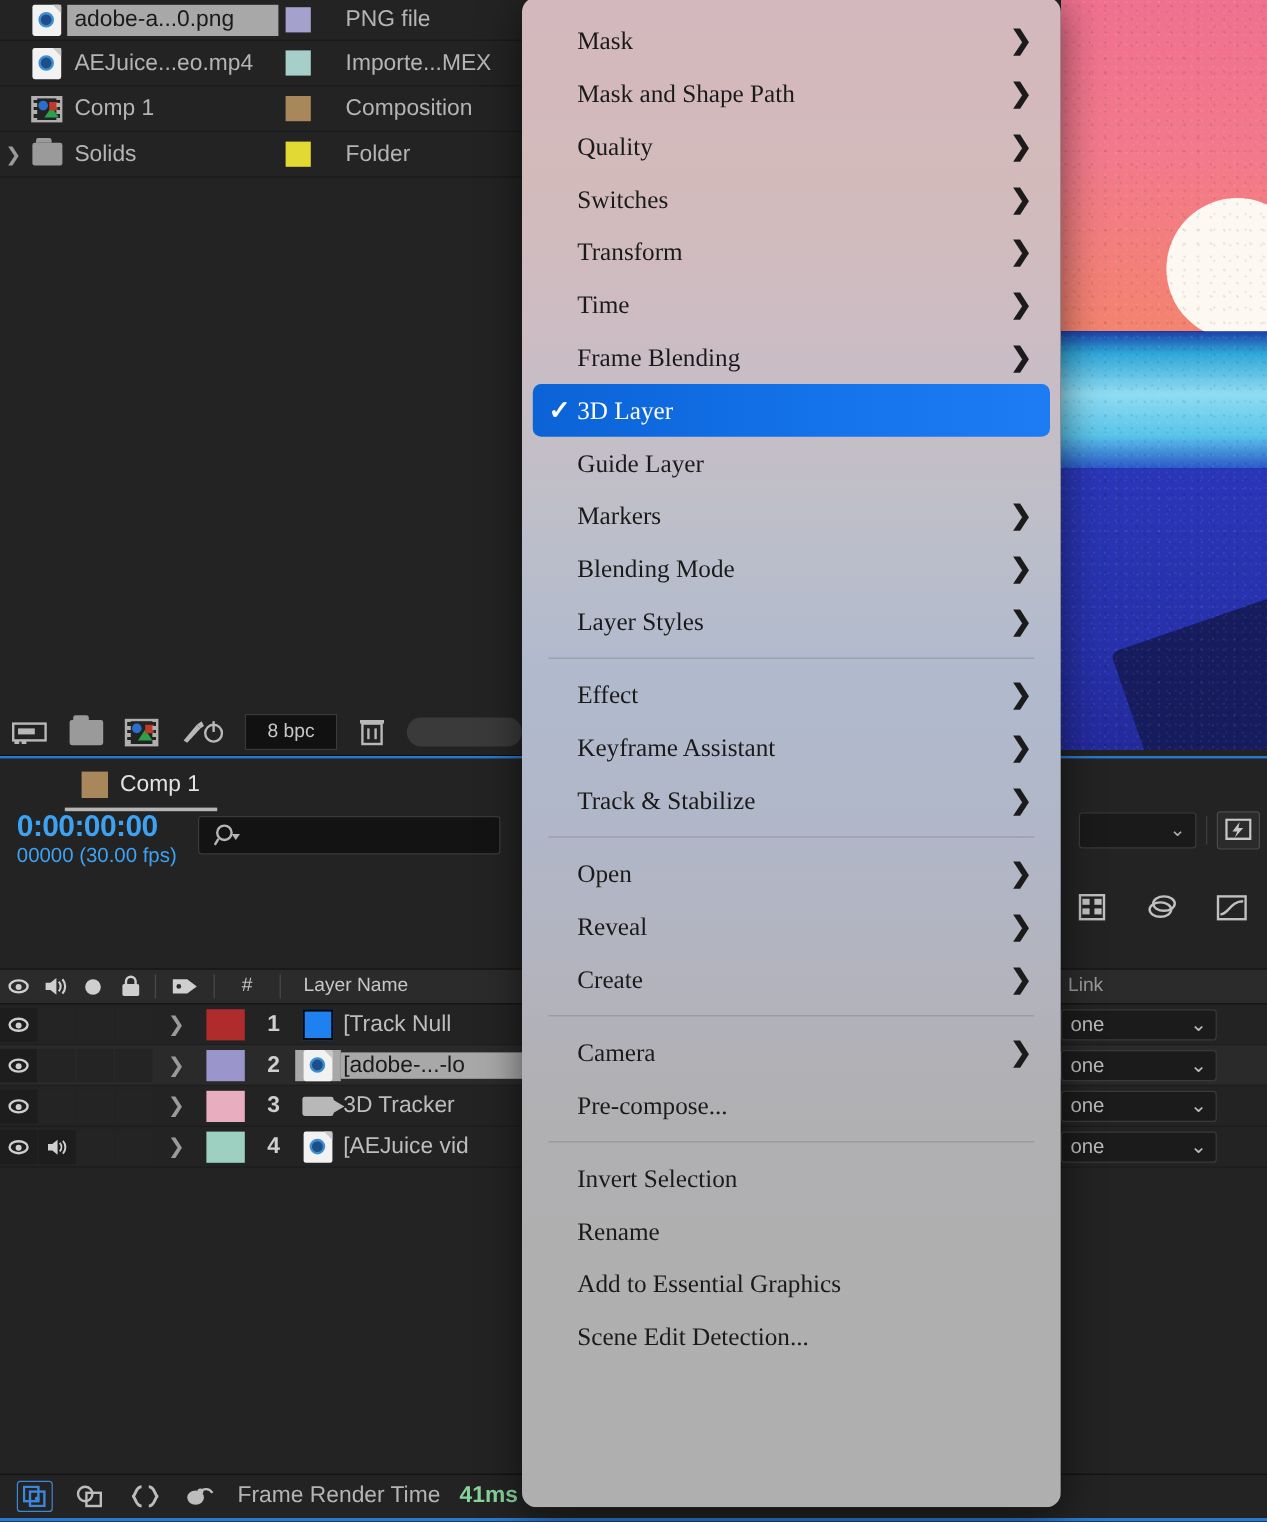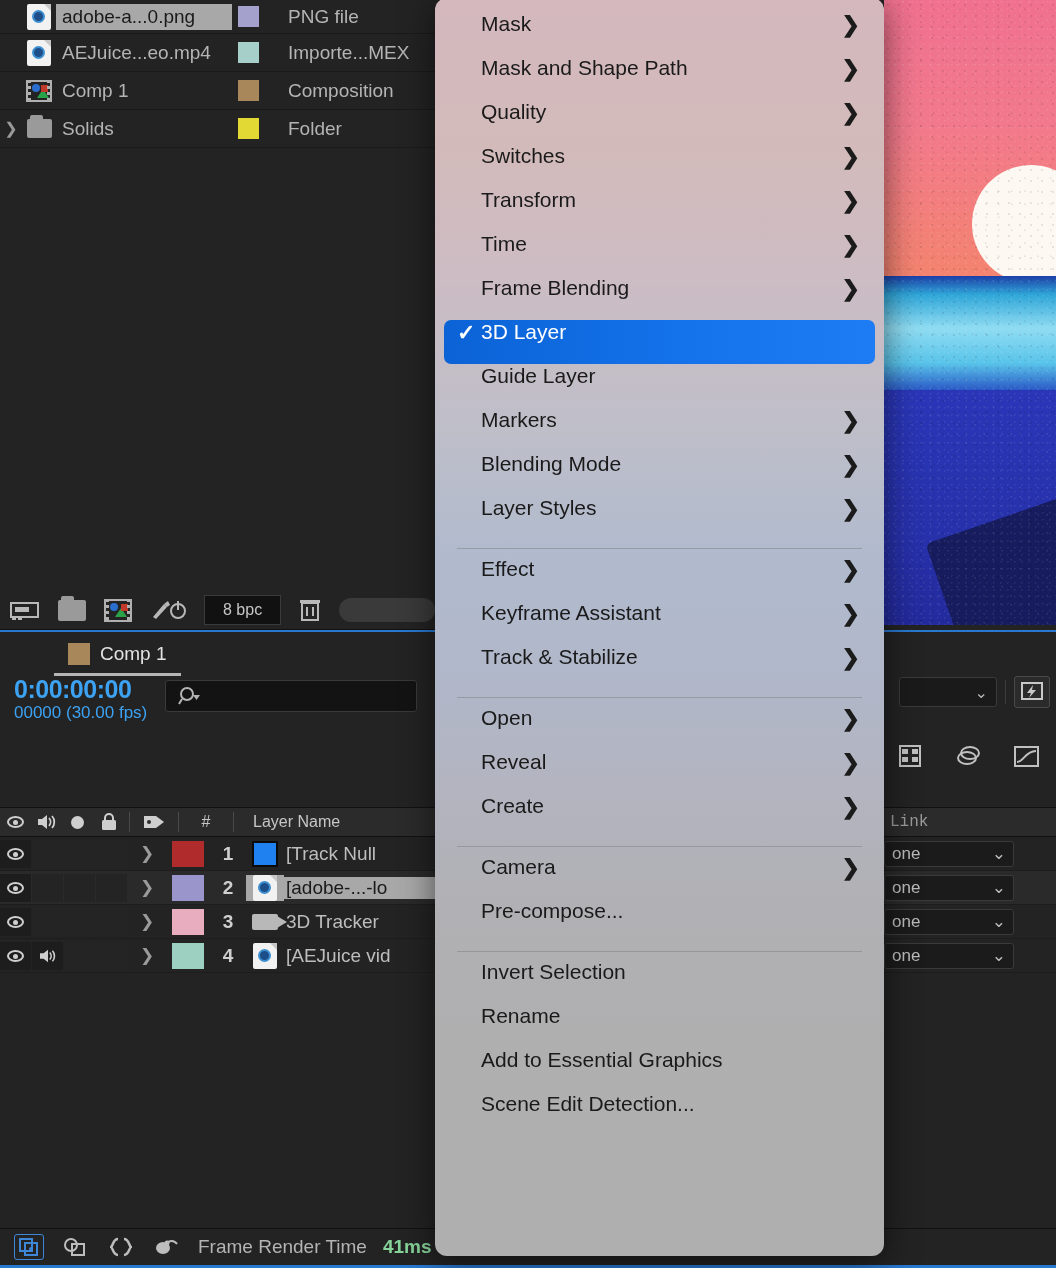--- a/index.html
+++ b/index.html
@@ -125,21 +125,21 @@
     display:flex; align-items:center; justify-content:space-around; color:#c0c0c0; }
 
   
   .lay-header { display: flex; align-items: center; height: 30px; background: #2b2b2b;
     border-top: 1px solid #111; border-bottom: 1px solid #111; color: #c6c6c6; font-size: 16px; }
   .lh-ico { width: 31px; display: flex; justify-content: center; align-items: center; }
   .lh-sep { width:1px; height:20px; background:#4a4a4a; margin:0 5px; }
   .lh-tag { width: 38px; display:flex; justify-content:center; }
   .lh-num { width: 44px; text-align: center; }
   .lh-name { flex: 1; padding-left: 14px; }
-  .lh-parent { width: 172px; padding-left: 6px; color: #9c9c9c; font-family: Liberation Mono, monospace; }
+  .lh-parent { width: 172px; padding-left: 6px; color: #9c9c9c; }
 
   .lay-row { display: flex; align-items: center; height: 34px; border-bottom: 1px solid #1d1d1d;
     color: #bdbdbd; font-size: 19px; }
   .lay-row.alt { background: #2a2a2a; }
   .lr-cell { width: 31px; height: 28px; display: flex; align-items: center; justify-content: center;
     background: #1d1d1d; margin-right: 1px; }
   .lr-blank { width: 31px; height: 28px; background: #242424; margin-right: 1px; }
   .lr-tw { width: 38px; display: flex; justify-content: center; color: #9a9a9a; font-size: 17px; }
   .lr-sw { width: 44px; display: flex; justify-content: center; }
   .lr-sw i { width: 32px; height: 26px; display: block; }
@@ -186,22 +186,22 @@
         rgba(178,178,190,.30) 72%,
         rgba(172,172,176,.18) 84%,
         rgba(170,170,170,.10) 100%),
       #b0b0b0;
     box-shadow: 0 6px 34px rgba(0,0,0,.55);
     overflow: hidden;
     font-size: 21px; color: #111;
   }
   .ctx-inner { padding: 14px 0 10px 0; }
   .ctx-item {
-    position: relative; display: flex; height: 44px;
-    padding: 0 22px 0 46px; color: #1a1a1a; white-space: nowrap;
+    position: relative; display: flex; align-items: center; height: 44px;
+    padding: 0 22px 0 46px; color: #1a1a1a; white-space: nowrap; font-family: Liberation Serif, serif;
   }
   .ctx-item .chev { position:absolute; right: 24px; font-weight: 700; font-size: 22px; color:#1b1b1b; }
   .ctx-item.highlight {
     background: linear-gradient(90deg, #0b63d6 0%, #1472ea 55%, #1d7bf4 100%);
     color: #fff; margin: 0 9px; border-radius: 7px; padding-left: 37px;
   }
   .ctx-item.highlight .check { position:absolute; left: 13px; font-size: 22px; font-weight: 700; }
   .ctx-sep { height: 1px; background: rgba(120,120,120,.45); margin: 8px 22px; }
 </style>
 </head>

